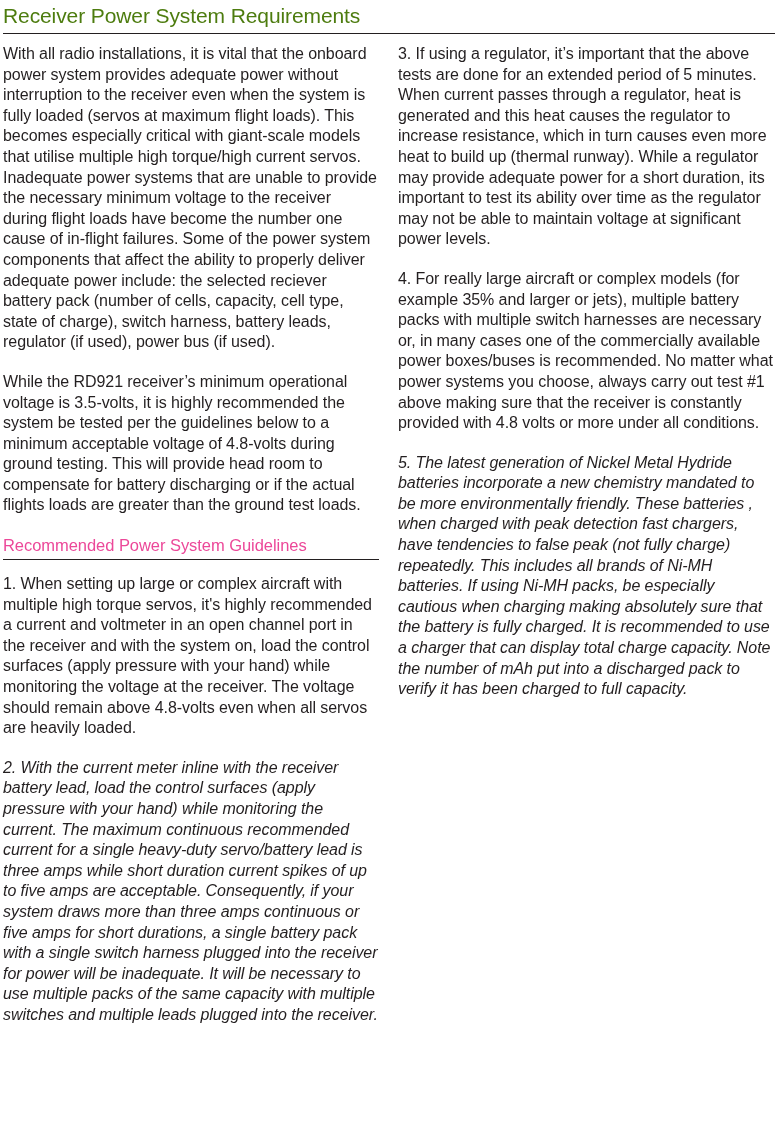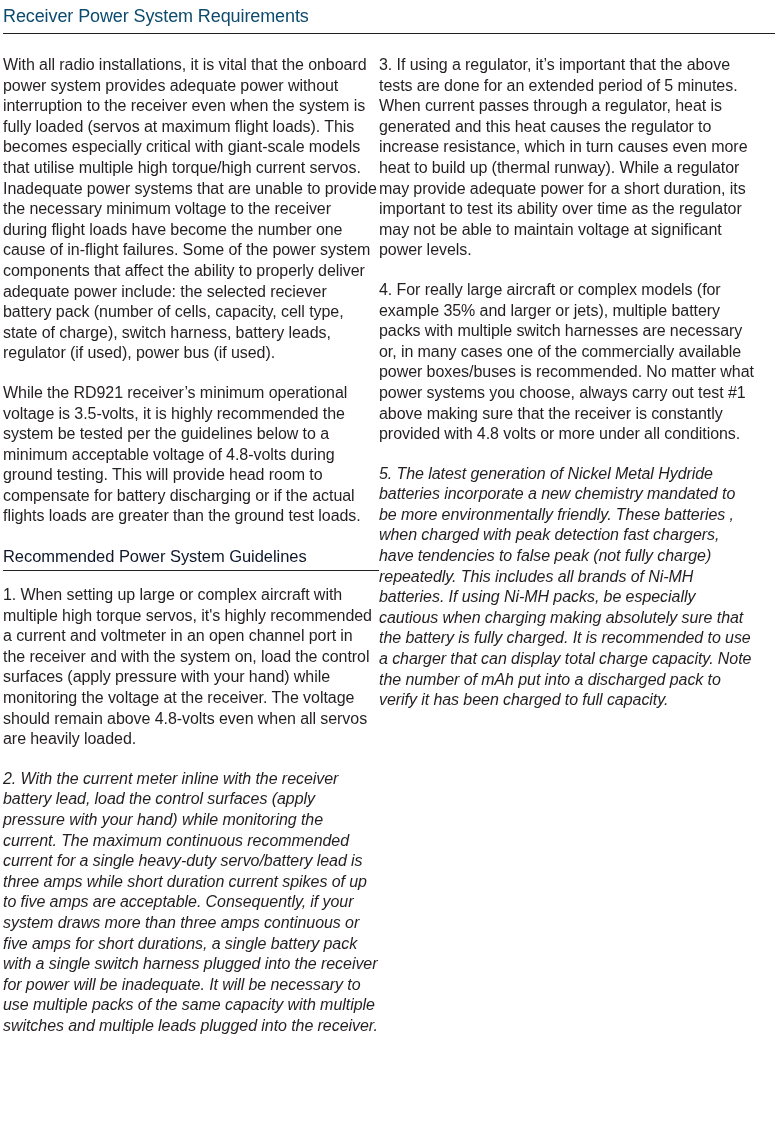--- a/index.html
+++ b/index.html
@@ -15,40 +15,41 @@
     -webkit-font-smoothing: antialiased;
   }
   .page {
     position: relative;
     width: 780px;
     height: 1133px;
     box-sizing: border-box;
     padding: 0 5px 0 3px;
   }
   .doc-title {
-    font-size: 18px;
+    font-size: 21px;
     font-weight: 400;
     line-height: 30px;
     letter-spacing: -0.1px;
     margin: 0;
     padding: 1px 0 2px 0;
-    color: #0c4a6e;
+    color: #4d7c0f;
     white-space: nowrap;
   }
   .title-rule {
     border: 0;
     border-top: 1.4px solid #231f20;
     margin: 0 0 0 0;
     width: 772px;
   }
   .columns {
     display: flex;
     flex-direction: row;
     align-items: flex-start;
-    margin-top: 21px;
+    margin-top: 10px;
+    gap: 19px;
   }
   .col {
     width: 376px;
     flex: 0 0 376px;
   }
   p.para {
     font-size: 16px;
     line-height: 20.6px;
     margin: 0 0 19px 0;
     color: #231f20;
@@ -58,21 +59,21 @@
   }
   p.para:last-child {
     margin-bottom: 0;
     font-style: italic;
   }
   .subhead {
     font-size: 16.5px;
     line-height: 21px;
     font-weight: 400;
     margin: 0 0 3px 0;
-    color: #0f172a;
+    color: #ec4899;
     letter-spacing: -0.05px;
   }
   .subhead-rule {
     border: 0;
     border-top: 1.2px solid #231f20;
     margin: 0 0 14px 0;
     width: 376px;
   }
 </style>
 </head>

